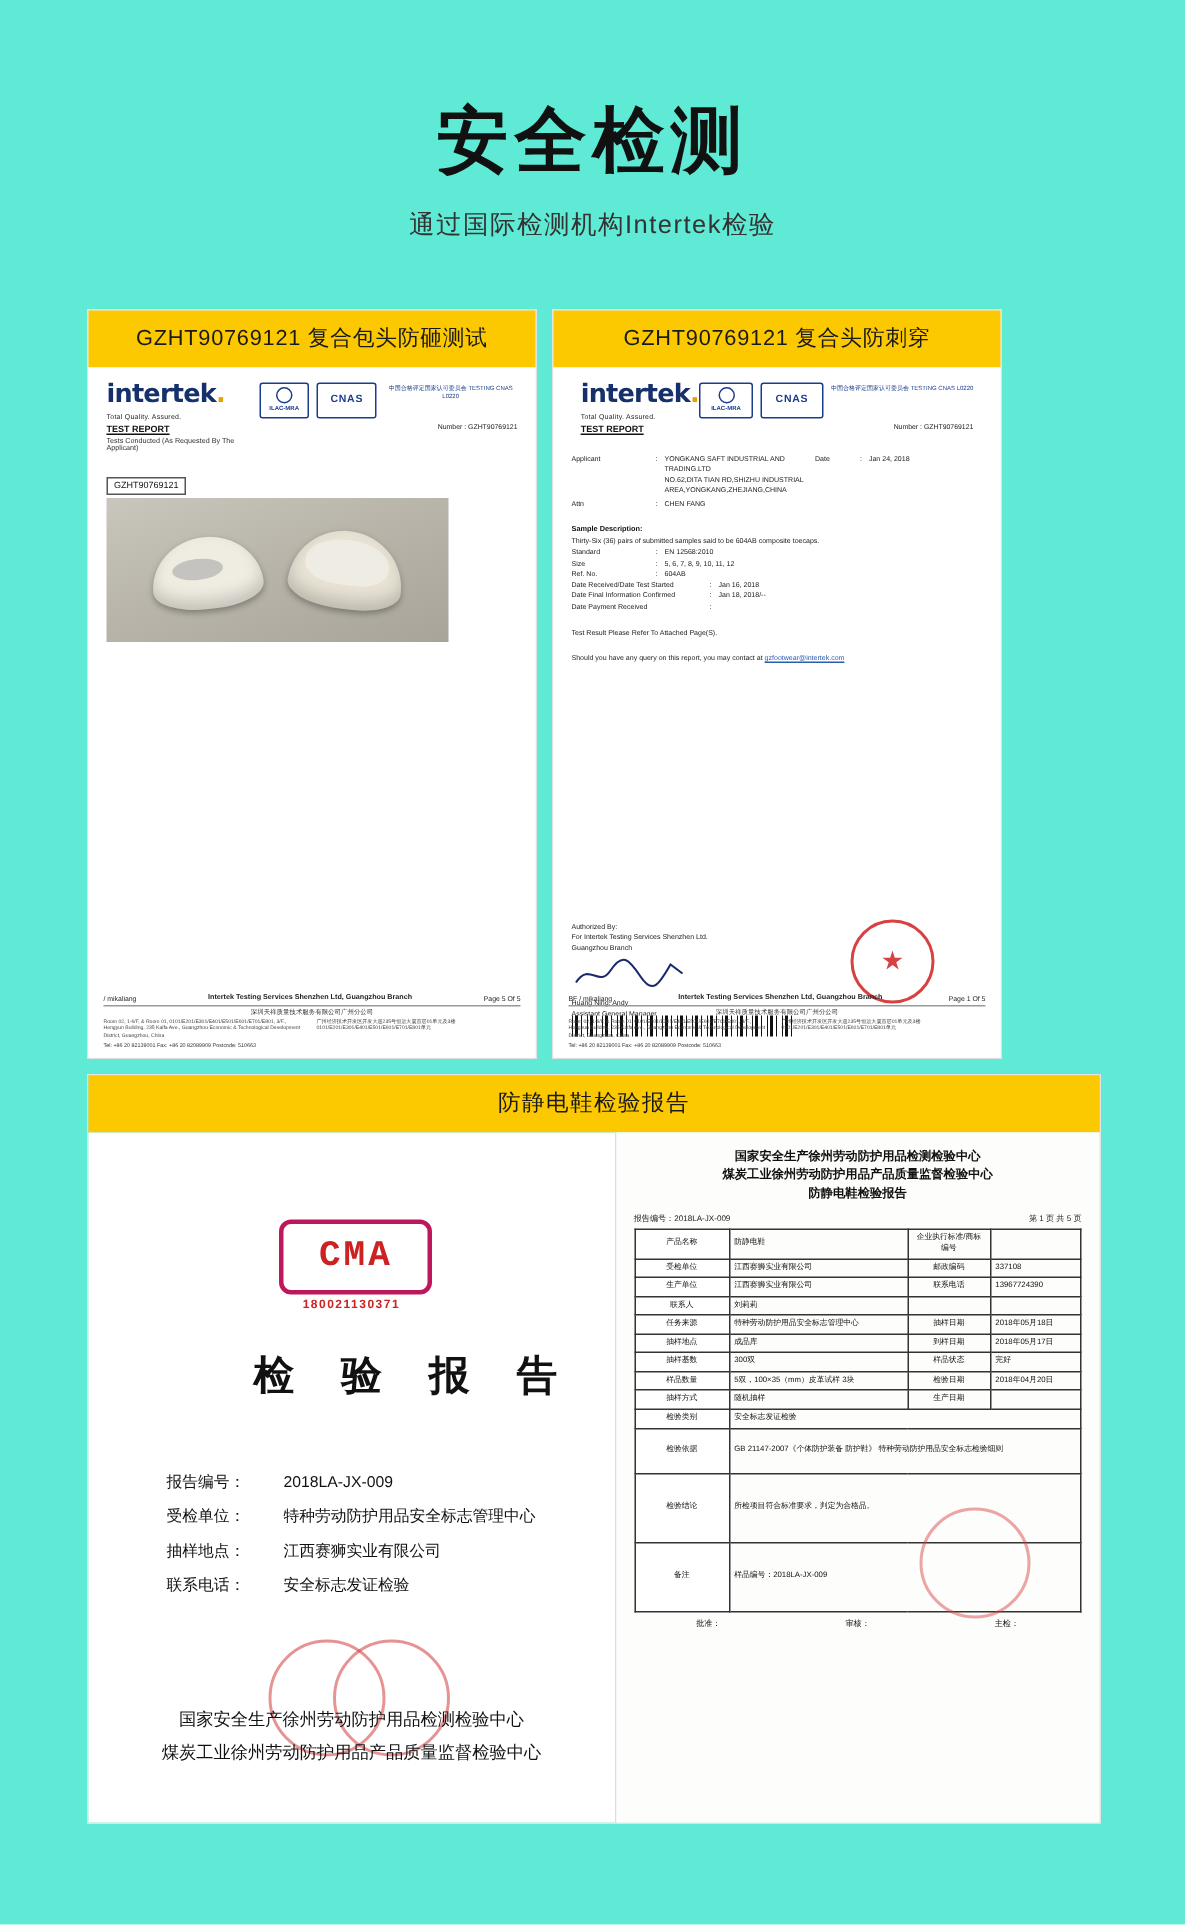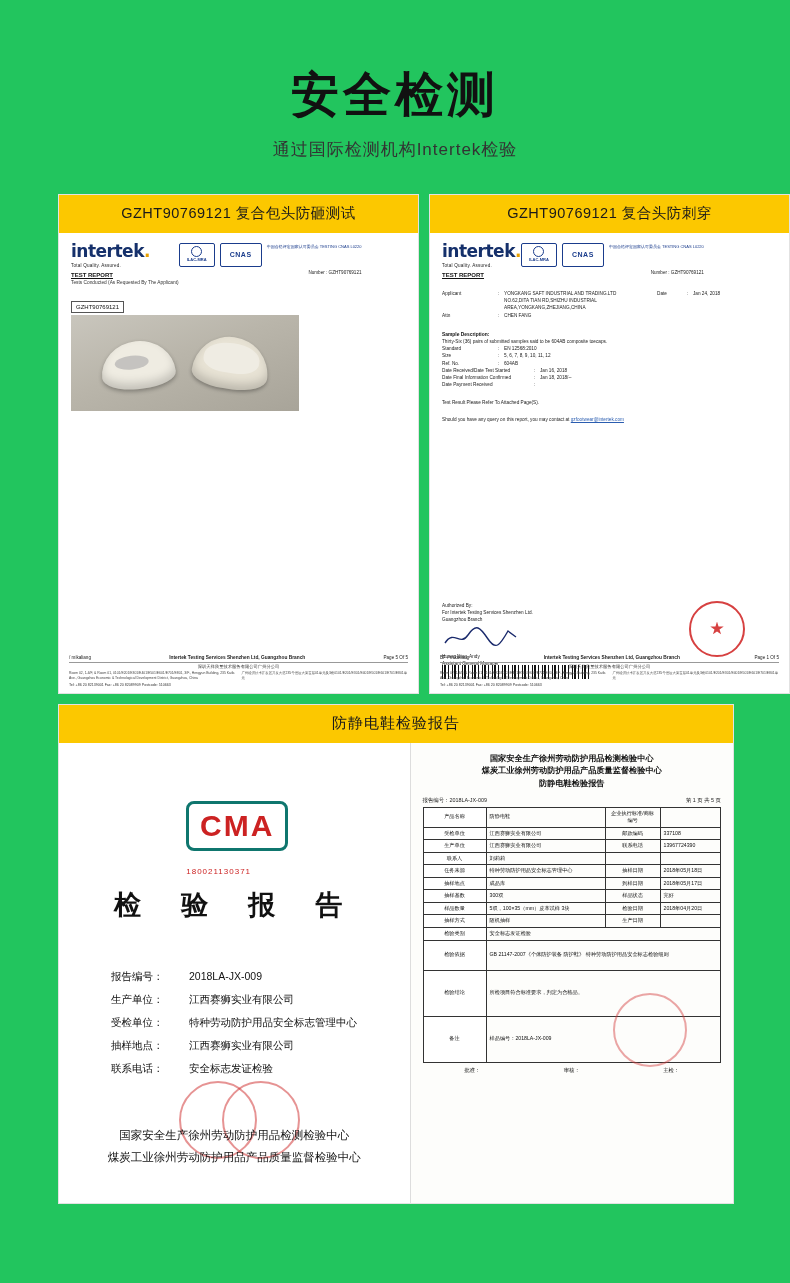--- a/index.html
+++ b/index.html
@@ -11,21 +11,21 @@
     width: 790px;
     height: 1283px;
     font-family: "Liberation Sans", sans-serif;
     color: #333;
     overflow: hidden;
   }
   .page {
     width: 790px;
     height: 1283px;
     position: relative;
-    background: #22c55e;
+    background: #5eead4;
   }
 
   
   .header {
     text-align: center;
     padding-top: 66px;
   }
   .header h1 {
     margin: 0;
     font-size: 48px;
@@ -37,22 +37,22 @@
   .header h2 {
     margin: 14px 0 0 0;
     font-size: 17px;
     font-weight: normal;
     color: #333;
     letter-spacing: 1px;
   }
 
   
   .cert-area {
-    margin: 33px 58px 0 58px;
-    width: 732px;
+    margin: 45px 58px 0 58px;
+    width: 610px;
   }
   .cert-row {
     display: flex;
     gap: 10px;
   }
   .cert-col {
     flex: 1;
     border: 1px solid #e2e2e2;
     background: #fff;
   }
@@ -74,21 +74,21 @@
     padding: 10px 12px;
     box-sizing: border-box;
     font-size: 5px;
     color: #444;
     overflow: hidden;
   }
 
   
   .doc-top {
     display: flex;
-    justify-content: flex-start;
+    justify-content: center;
     align-items: flex-start;
   }
   .intertek-logo {
     font-family: "DejaVu Sans", sans-serif;
     font-size: 17px;
     font-weight: bold;
     color: #15306b;
     letter-spacing: -0.5px;
     line-height: 1;
   }
@@ -351,42 +351,44 @@
     padding: 24px 26px;
     box-sizing: border-box;
   }
   .cma {
     width: 96px; height: 56px;
     margin: 34px auto 0 auto;
     position: relative;
   }
   .cma-box {
     width: 96px; height: 44px;
-    border: 3px solid #0f766e;
+    border: 3px solid #be185d;
     border-radius: 8px;
     color: #cc2222;
-    font-size: 30px;
+    font-size: 24px;
     font-weight: bold;
     letter-spacing: 2px;
     display: flex; align-items: center; justify-content: center;
-    font-family: Liberation Sans, sans-serif;
+    font-family: Liberation Mono, monospace;
   }
   .cma-num {
+    text-align: center;
     color: #cc2222;
     font-size: 8px;
-    margin-top: 16px;
+    margin-top: 2px;
     letter-spacing: 1px;
+    font-weight: bold;
   }
   .report-title-cn {
-    text-align: center;
+    text-align: right;
     font-size: 27px;
     letter-spacing: 12px;
     margin: 30px 0 0 0;
     color: #111;
-    font-family: Liberation Mono, monospace;
+    font-family: Liberation Sans, sans-serif;
     font-weight: bold;
   }
   .meta {
     margin: 42px 0 0 26px;
     font-size: 10.5px;
     line-height: 2.1;
     color: #111;
   }
   .meta .mk { display: inline-block; width: 78px; font-family: Liberation Mono, monospace; }
   .issuer {
@@ -671,21 +673,20 @@
 
       <div class="report-left">
         <div class="cma">
           <div class="cma-box">CMA</div>
           <div class="cma-num">180021130371</div>
         </div>
         <div class="report-title-cn">检 验 报 告</div>
 
         <div class="meta">
           <div><span class="mk">报告编号：</span><span>2018LA-JX-009</span></div>
-          <div><span class="mk">生产单位：</span><span>江西赛狮实业有限公司</span></div>
           <div><span class="mk">受检单位：</span><span>特种劳动防护用品安全标志管理中心</span></div>
           <div><span class="mk">抽样地点：</span><span>江西赛狮实业有限公司</span></div>
           <div><span class="mk">联系电话：</span><span>安全标志发证检验</span></div>
         </div>
 
         <div class="red-stamp"></div>
         <div class="red-stamp red-stamp2"></div>
 
         <div class="issuer">
           <div>国家安全生产徐州劳动防护用品检测检验中心</div>

